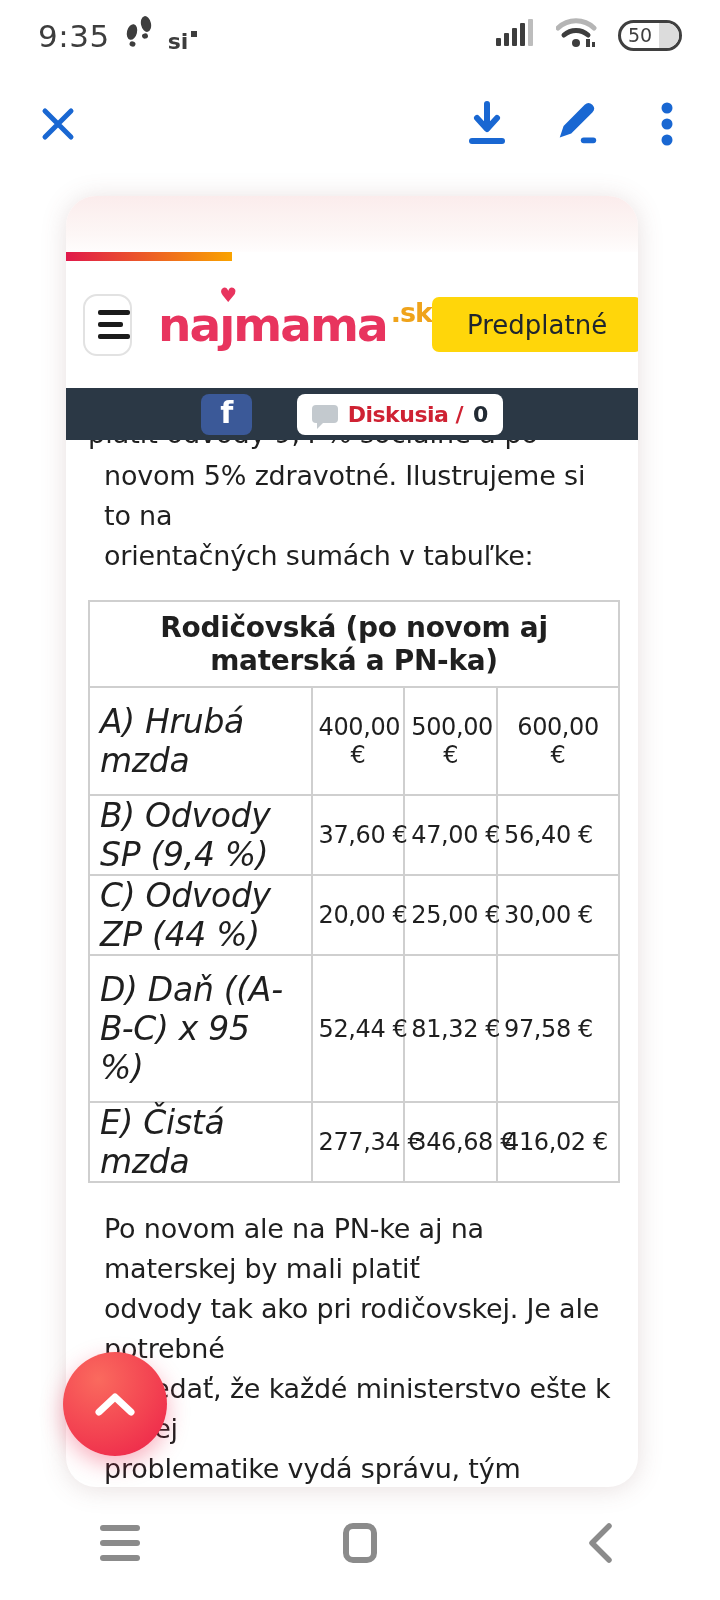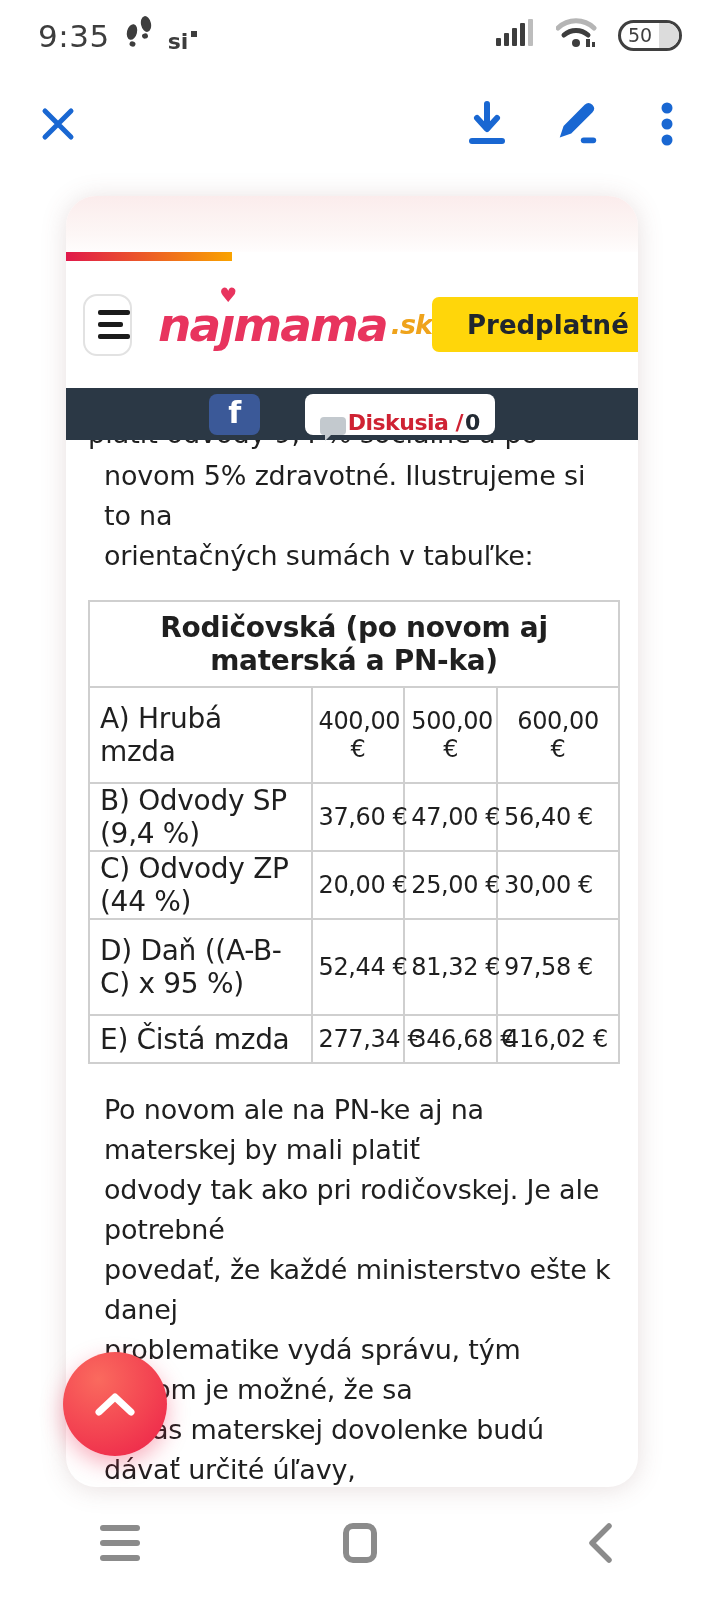--- a/index.html
+++ b/index.html
@@ -32,57 +32,57 @@
           box-shadow:0 2px 26px rgba(120,80,80,0.18); }
   .card-top { height:56px; background:linear-gradient(180deg,#fbecec 0%,#fdf7f6 70%,#fffdfd 100%); }
   .progressbar { height:9px; width:166px; background:linear-gradient(90deg,#e0194b 0%,#f9a300 100%); }
 
   .site-header { height:127px; background:#fff; display:flex; align-items:center; padding:0 17px; }
   .menu-btn { width:62px; height:62px; border:2px solid #e2e2e2; border-radius:14px; background:#fff;
               display:flex; flex-direction:column; justify-content:center; gap:7px; padding-left:13px; cursor:pointer; }
   .menu-btn .bar { height:5px; width:32px; background:#1b1b1b; border-radius:2px; }
   .menu-btn .bar.mid { width:25px; }
   .logo { margin-left:26px; font-weight:700; font-size:47px; color:#e8345e; letter-spacing:-2px;
-          display:flex; align-items:center;font-style:italic; }
+          display:flex; align-items:flex-start; }
   .logo .jwrap { position:relative; }
   .logo .jdotless { }
   .logo .heart { position:absolute; left:0px; top:-14px; font-size:20px; color:#e8345e; letter-spacing:0; }
   .logo .sk { font-size:27px; color:#efa31b; letter-spacing:-1px; margin-left:4px; }
   .subscribe-btn { margin-left:auto; background:#ffd60a; border:none; border-radius:7px;
-                   height:55px; padding:0 35px; font-family:inherit; font-size:26px; font-weight:700;
+                   height:55px; padding:0 35px; font-family:inherit; font-size:26px; font-weight:400;
                    color:#20262e; cursor:pointer; }
   .avatar { margin-left:13px; width:37px; height:37px; border-radius:50%; background:#9b9b9b;
             display:flex; align-items:flex-end; justify-content:center; overflow:hidden; cursor:pointer; }
 
   .share-bar { height:52px; background:#2b3845; display:flex; align-items:center; justify-content:center; gap:9px; }
   .fb-btn { height:41px; background:#3b5998; border:none; border-radius:8px; display:flex; align-items:center;
             gap:15px; padding:0 19px; color:#fff; font-family:inherit; font-weight:700; font-size:22px;
             letter-spacing:-0.5px; cursor:pointer; }
   .fb-f { font-size:30px; font-weight:700; line-height:1; transform:translateY(-1px); }
-  .disc-btn { height:41px; background:#fff; border:none; border-radius:8px; display:flex; align-items:flex-end;
-              gap:2px; padding:0 15px; font-family:inherit; font-weight:700; font-size:22px;
+  .disc-btn { height:41px; background:#fff; border:none; border-radius:8px; display:flex; align-items:center;
+              gap:10px; padding:0 15px; font-family:inherit; font-weight:700; font-size:22px;
               letter-spacing:-0.5px; cursor:pointer;margin-left:36px; }
   .disc-red { color:#cf2233; }
   .disc-count { color:#222a33; }
   .bubble { width:26px; height:18px; background:#c3c9ce; border-radius:4px; position:relative; }
   .bubble:after { content:""; position:absolute; left:5px; bottom:-6px; border:5px solid transparent;
                   border-top-color:#c3c9ce; border-left-color:#c3c9ce; }
 
   
   .article { padding:0 22px; color:#1f1f1f; }
   .clipped-line { height:12px; overflow:hidden; position:relative; }
   .clipped-line span { display:block; margin-top:-26px; font-size:27px; line-height:40px; }
   .para { font-size:27px; line-height:40px; white-space:pre-line; letter-spacing:-0.2px;margin-left:16px; }
   .intro { margin-top:4px; }
   .p1 { margin-top:26px; }
 
   table.tax { margin-top:24px; width:532px; border-collapse:collapse; table-layout:fixed; }
   table.tax th, table.tax td { border:2px solid #cfcfcf; }
   table.tax th { font-size:28px; font-weight:700; padding:9px 18px; text-align:center; letter-spacing:-0.3px; }
-  td.lbl { width:42%; font-size:28px; padding:0 10px; letter-spacing:-0.3px; }
+  td.lbl { width:42%; font-size:33px; padding:0 10px; letter-spacing:-0.3px;font-style:italic; }
   td.val { font-size:24px; padding:9px 6px; letter-spacing:-0.4px; white-space:nowrap; }
   td.val.wrap { white-space:pre-line;text-align:center; }
   tr.tall td { padding-top:14px; padding-bottom:14px; }
   table.tax col.c2, table.tax col.c3 { width:17.5%; }
   table.tax col.c4 { width:23%; }
 
   
   .fab { position:absolute; left:63px; top:1352px; width:104px; height:104px; border-radius:50%;
          background:radial-gradient(circle at 34% 26%, #fa6a5e 0%, #f34251 55%, #ec1f48 100%);
          box-shadow:0 8px 22px rgba(236,31,72,0.35); display:flex; align-items:center; justify-content:center;

